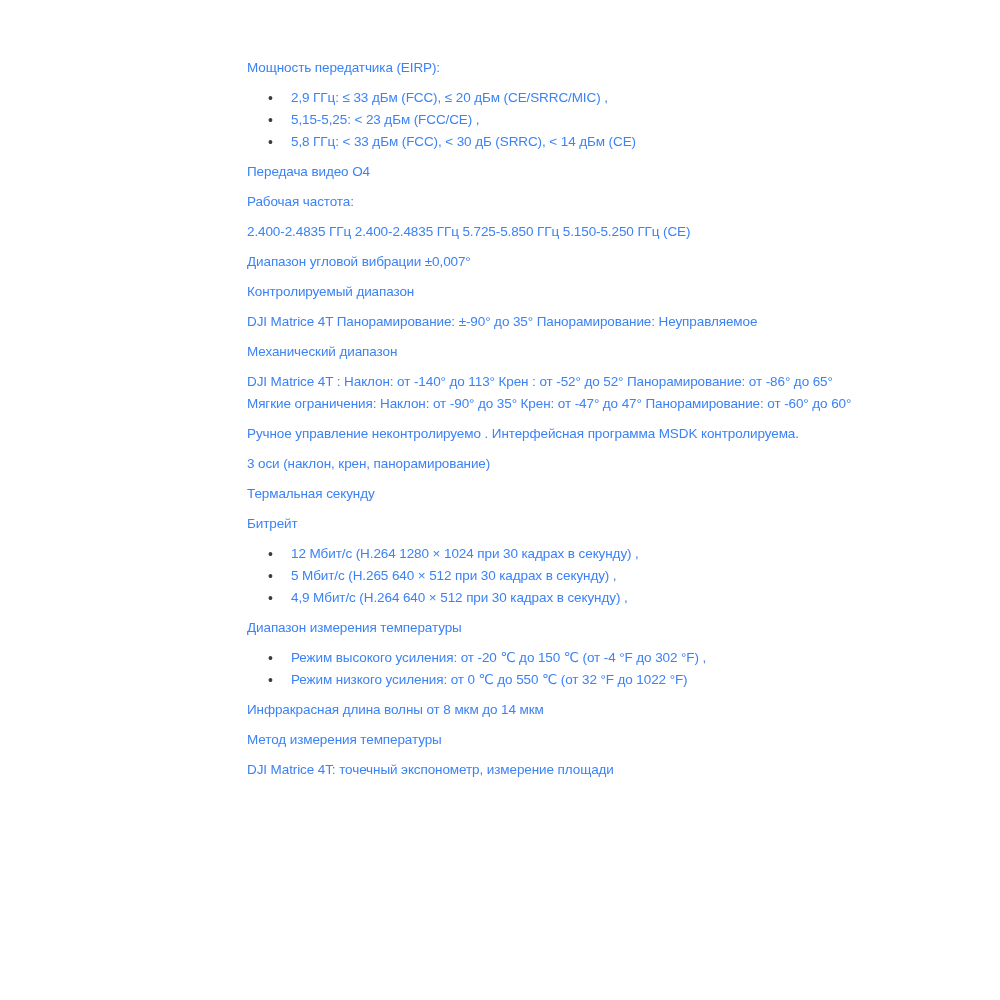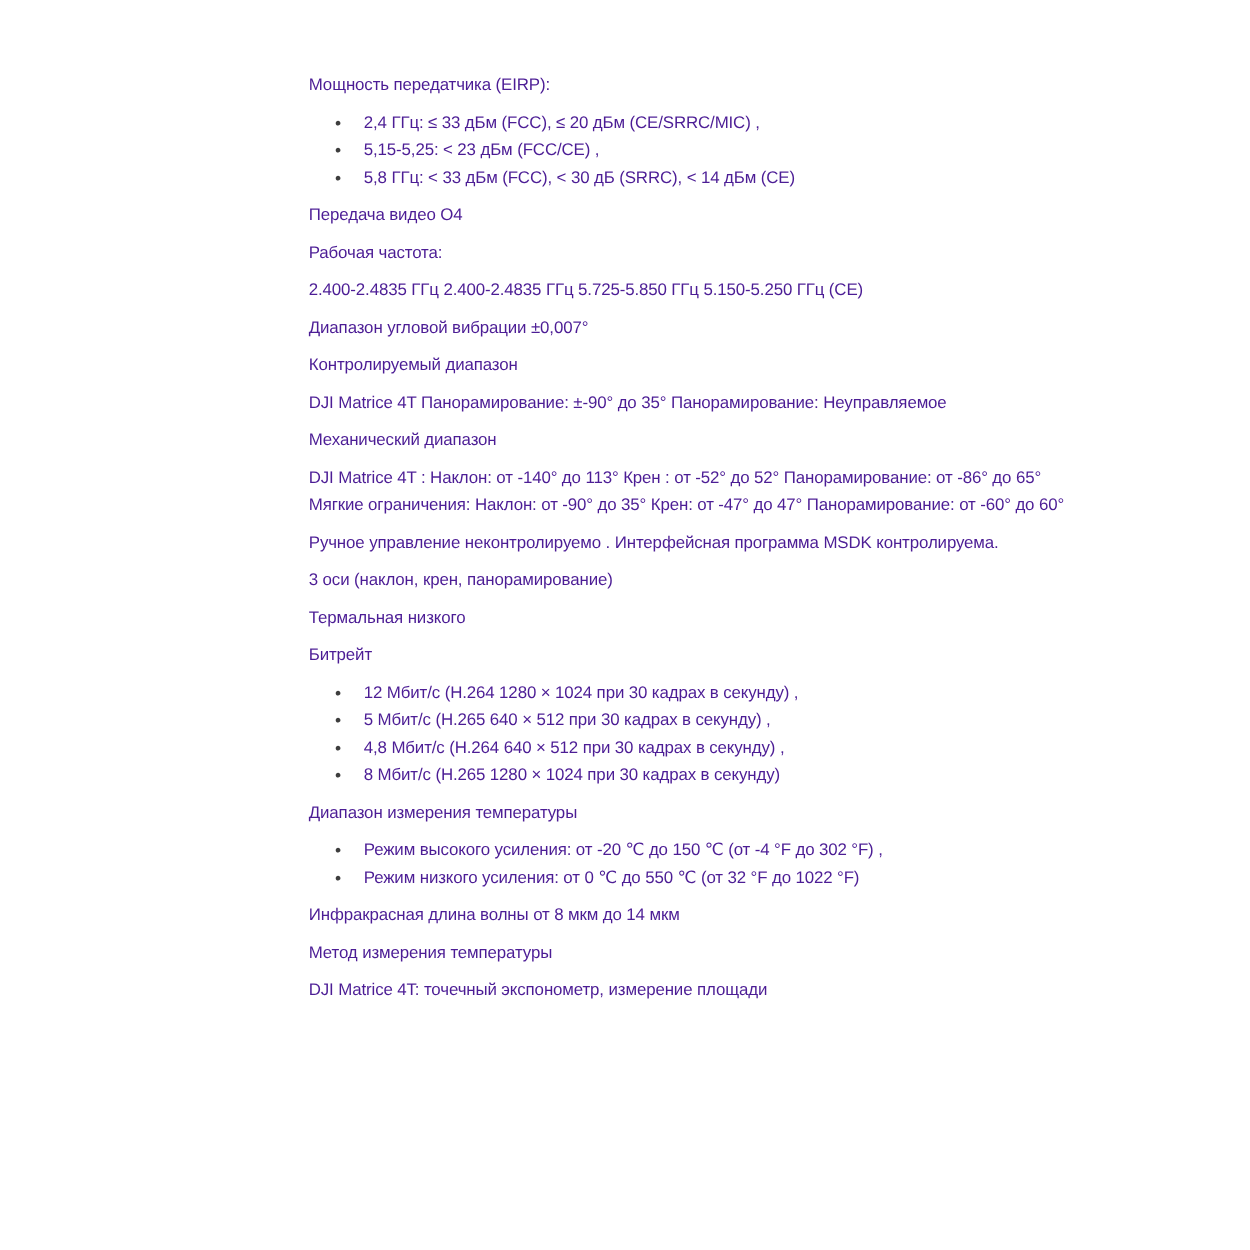--- a/index.html
+++ b/index.html
@@ -17,21 +17,21 @@
     position: relative;
     width: 1000px;
     height: 1000px;
     background: #ffffff;
   }
   .content {
     position: absolute;
     left: 247px;
     top: 57px;
     width: 620px;
-    color: #4c1d95;
+    color: #3b82f6;
     font-size: 13.5px;
     letter-spacing: -0.1px;
   }
   .content p {
     margin: 0 0 8px 0;
     line-height: 22px;
     white-space: nowrap;
   }
   .content ul {
     list-style: none;
@@ -53,41 +53,40 @@
     color: #3d3d3d;
   }
 </style>
 </head>
 <body>
 
 <div class="page">
   <div class="content" id="content">
       <p><span>Мощность передатчика (EIRP):</span></p>
       <ul>
-        <li>2,4 ГГц: ≤ 33 дБм (FCC), ≤ 20 дБм (CE/SRRC/MIC) ,</li>
+        <li>2,9 ГГц: ≤ 33 дБм (FCC), ≤ 20 дБм (CE/SRRC/MIC) ,</li>
         <li>5,15-5,25: &lt; 23 дБм (FCC/CE) ,</li>
         <li>5,8 ГГц: &lt; 33 дБм (FCC), &lt; 30 дБ (SRRC), &lt; 14 дБм (CE)</li>
       </ul>
       <p><span>Передача видео O4</span></p>
       <p><span>Рабочая частота:</span></p>
       <p><span>2.400-2.4835 ГГц 2.400-2.4835 ГГц 5.725-5.850 ГГц 5.150-5.250 ГГц (CE)</span></p>
       <p><span>Диапазон угловой вибрации ±0,007°</span></p>
       <p><span>Контролируемый диапазон</span></p>
       <p><span>DJI Matrice 4T Панорамирование: ±-90° до 35° Панорамирование: Неуправляемое</span></p>
       <p><span>Механический диапазон</span></p>
       <p><span>DJI Matrice 4T : Наклон: от -140° до 113° Крен : от -52° до 52° Панорамирование: от -86° до 65°</span><br><span>Мягкие ограничения: Наклон: от -90° до 35° Крен: от -47° до 47° Панорамирование: от -60° до 60°</span></p>
       <p><span>Ручное управление неконтролируемо . Интерфейсная программа MSDK контролируема.</span></p>
       <p><span>3 оси (наклон, крен, панорамирование)</span></p>
-      <p><span>Термальная низкого</span></p>
+      <p><span>Термальная секунду</span></p>
       <p><span>Битрейт</span></p>
       <ul>
         <li>12 Мбит/с (H.264 1280 × 1024 при 30 кадрах в секунду) ,</li>
         <li>5 Мбит/с (H.265 640 × 512 при 30 кадрах в секунду) ,</li>
-        <li>4,8 Мбит/с (H.264 640 × 512 при 30 кадрах в секунду) ,</li>
-        <li>8 Мбит/с (H.265 1280 × 1024 при 30 кадрах в секунду)</li>
+        <li>4,9 Мбит/с (H.264 640 × 512 при 30 кадрах в секунду) ,</li>
       </ul>
       <p><span>Диапазон измерения температуры</span></p>
       <ul>
         <li>Режим высокого усиления: от -20 ℃ до 150 ℃ (от -4 °F до 302 °F) ,</li>
         <li>Режим низкого усиления: от 0 ℃ до 550 ℃ (от 32 °F до 1022 °F)</li>
       </ul>
       <p><span>Инфракрасная длина волны от 8 мкм до 14 мкм</span></p>
       <p><span>Метод измерения температуры</span></p>
       <p><span>DJI Matrice 4T: точечный экспонометр, измерение площади</span></p>
     </div>

